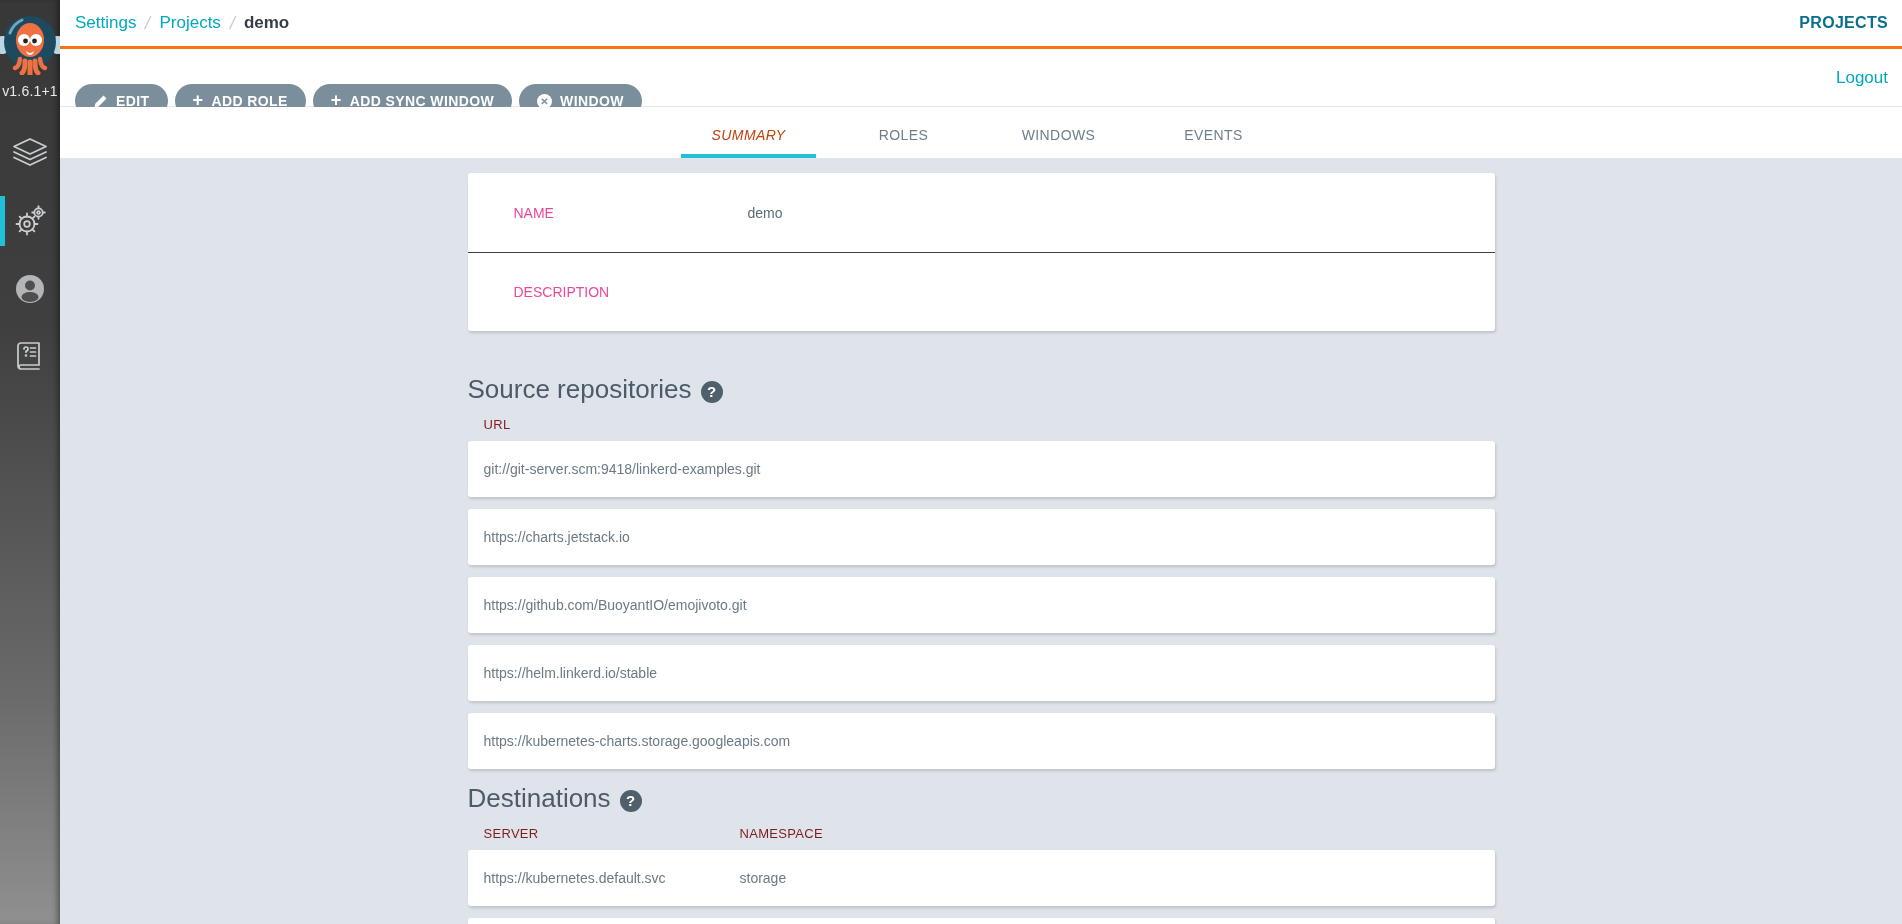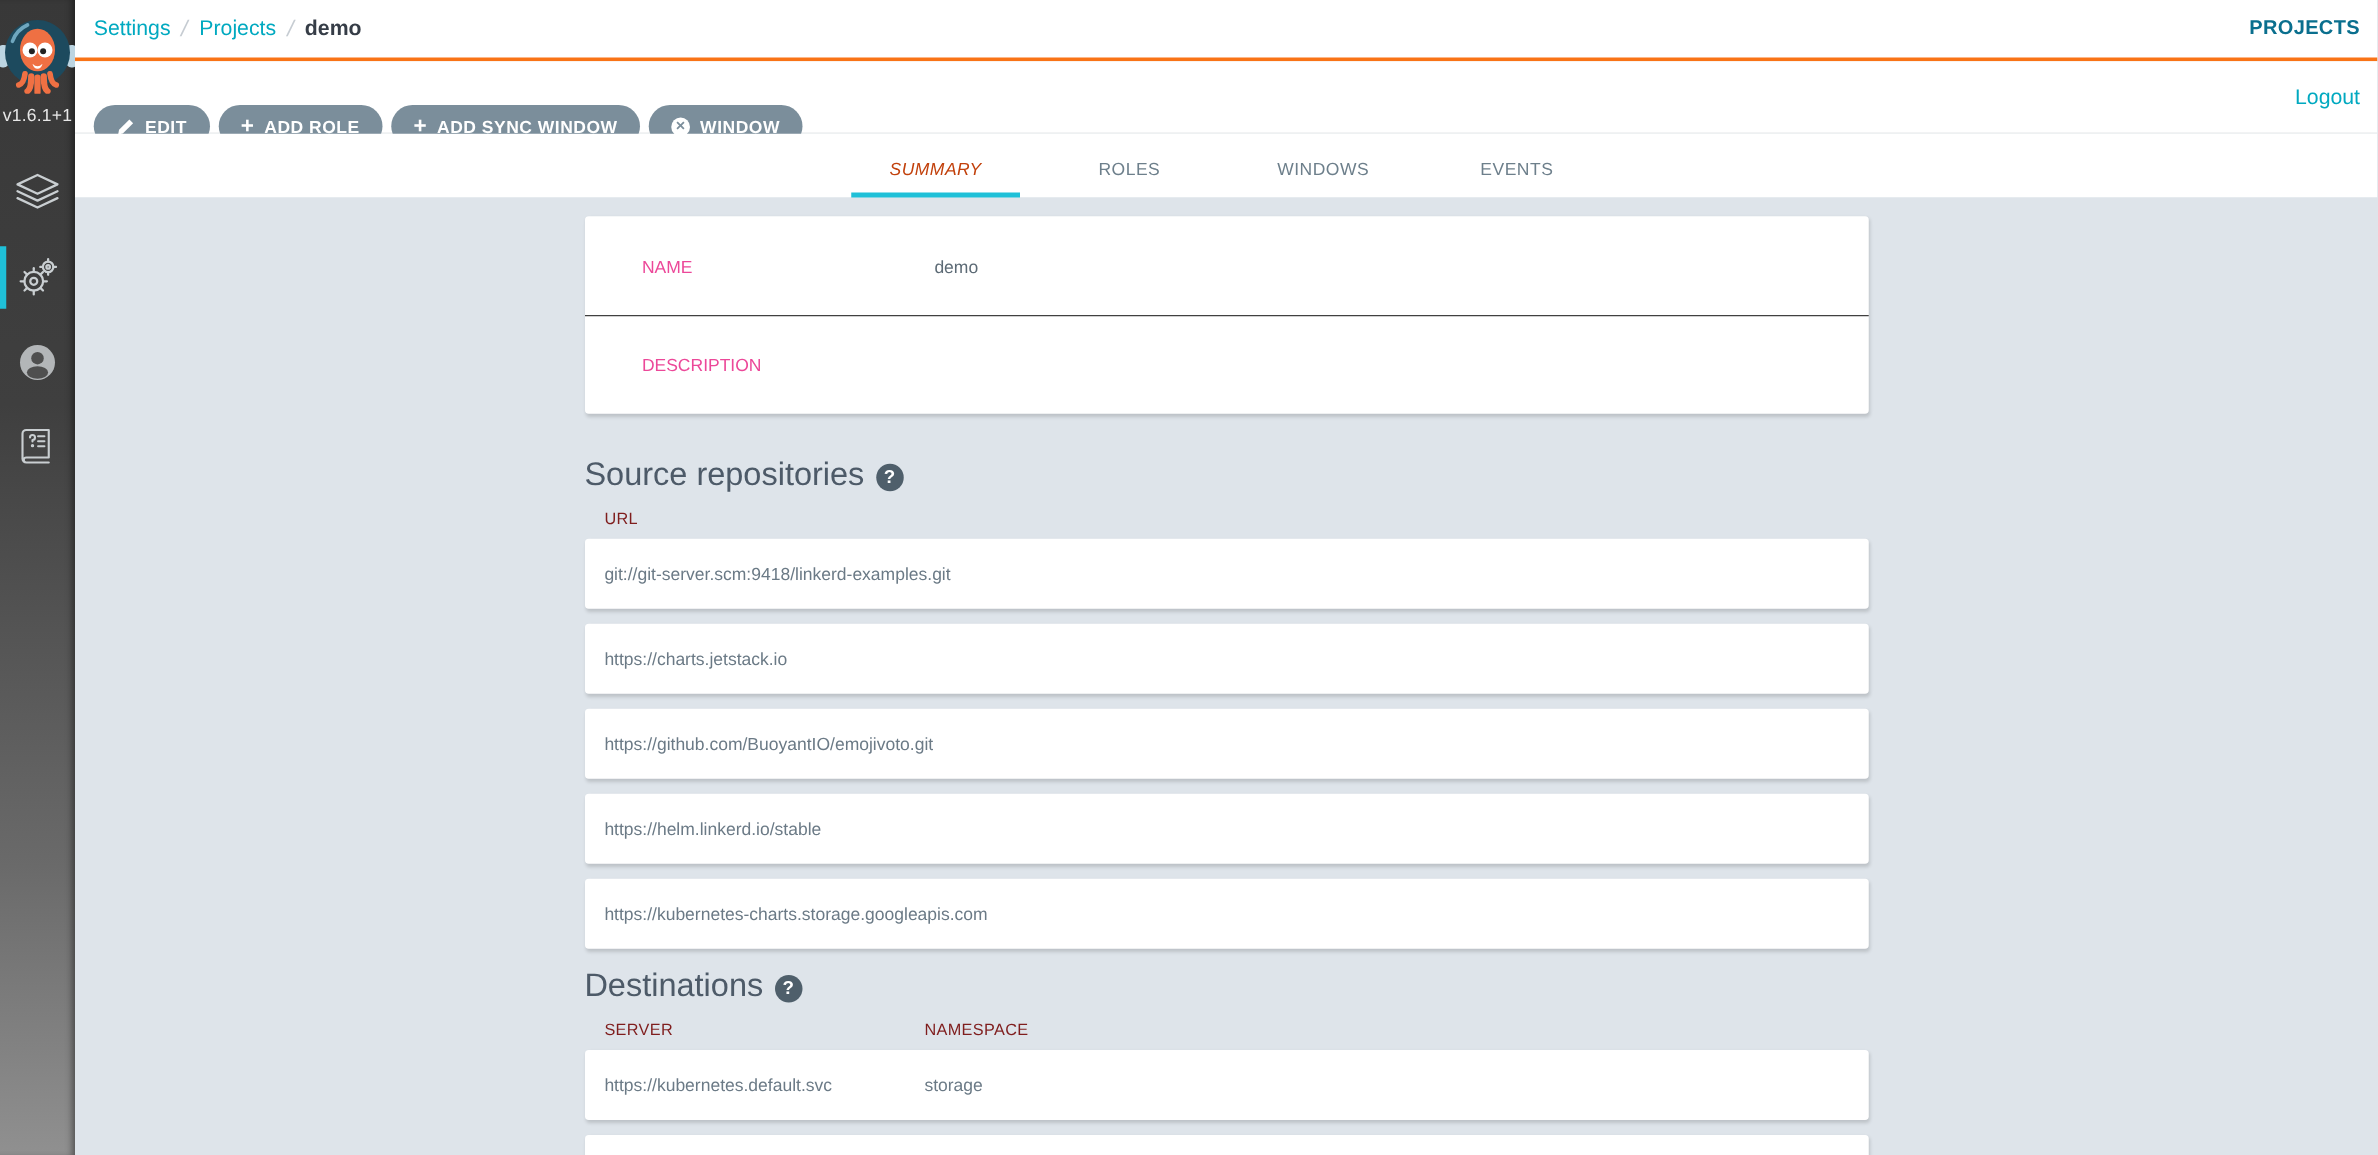--- a/index.html
+++ b/index.html
@@ -48,21 +48,21 @@
 
   .content { flex:1; background:#dee4ea; padding-top:15px; overflow:hidden; }
   .col { width:1027px; margin:0 auto; }
 
   .card { background:#fff; border-radius:3px; box-shadow:1px 2px 3px rgba(0,0,0,0.15); }
   .summary-card .field-row { height:79px; display:flex; align-items:center; padding-left:46px; }
   .summary-card .field-row + .field-row { border-top:1px solid #404040; }
   .field-label { width:234px; color:#ec4899; font-size:14px; }
   .field-value { color:#5c6a75; font-size:14px; }
 
-  .section-title { margin-top:33px; font-size:26px; color:#4d5a68; font-weight:400;
+  .section-title { margin-top:43px; font-size:26px; color:#4d5a68; font-weight:400;
     display:flex; align-items:center; gap:9px; }
   .help-badge { width:22px; height:22px; border-radius:50%; background:#4f5f6b; color:#fff;
     font-size:15px; font-weight:bold; display:inline-flex; align-items:center; justify-content:center;
     position:relative; top:2px; cursor:pointer; }
 
   .table-head { display:flex; margin-top:12px; padding-left:16px; height:17px;
     font-size:13px; color:#7f1d1d; letter-spacing:0.3px; }
   .th-server { width:256px; }
 
   .row-card { height:56px; margin-top:12px; display:flex; align-items:center; padding-left:16px;

